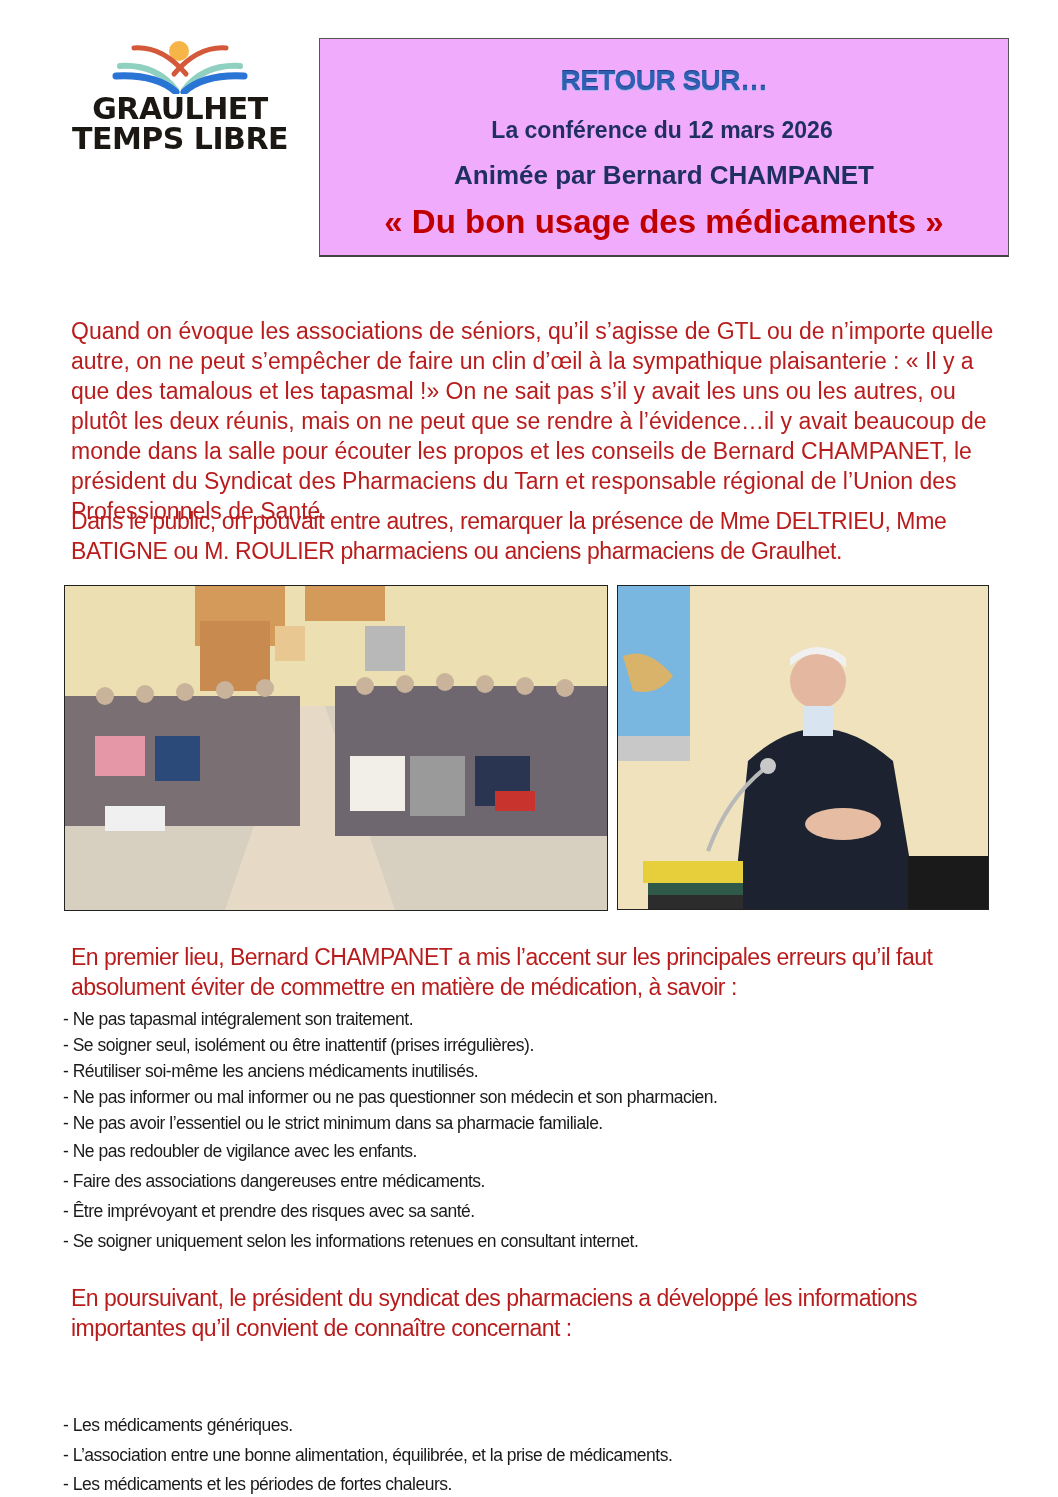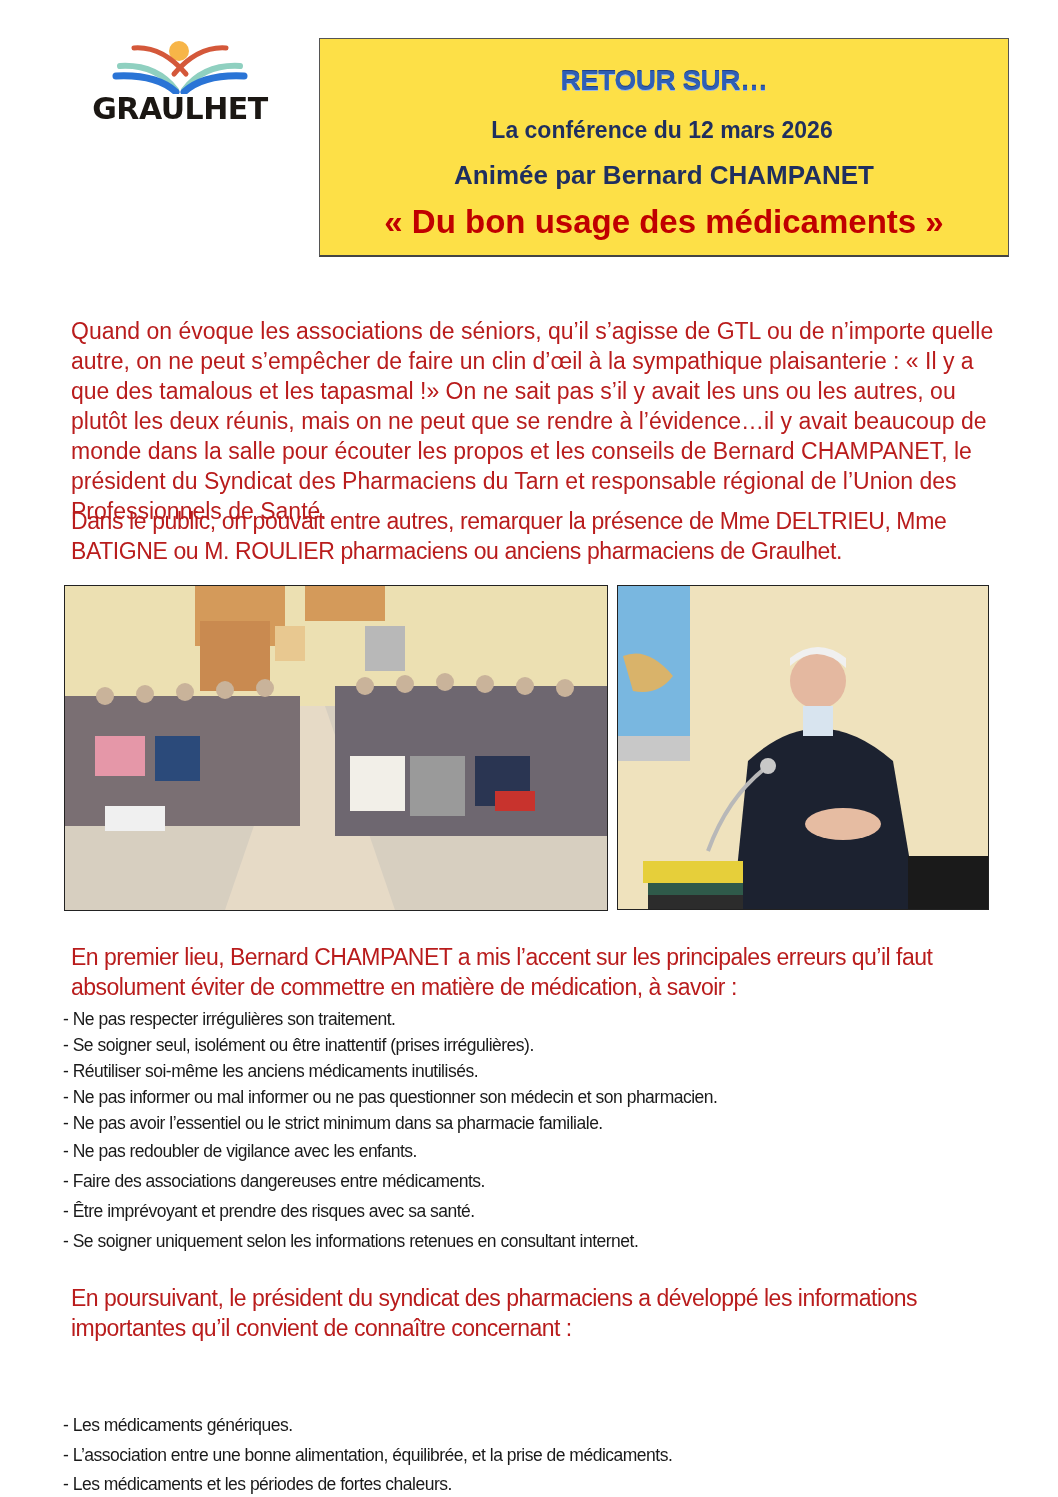--- a/index.html
+++ b/index.html
@@ -9,21 +9,21 @@
     }
     .logo { position: absolute; left: 64px; top: 38px; width: 232px; height: 120px; }
     .logo svg { position: absolute; left: 48px; top: 0; }
     .logo-text {
       position: absolute; left: 0; top: 56px; width: 232px; text-align: center;
       font-family: "DejaVu Sans", sans-serif; font-weight: bold; font-size: 30px;
       line-height: 30px; color: #1b1713; letter-spacing: -0.5px;
     }
     .header-box {
       position: absolute; left: 319px; top: 38px; width: 690px; height: 219px;
-      background: #fde047; border: 1px solid #555; border-bottom: 2px solid #444;
+      background: #f0abfc; border: 1px solid #555; border-bottom: 2px solid #444;
       box-sizing: border-box; text-align: center; padding-left: 34px;
     }
     .retour {
       position: absolute; left: 0; right: 0; top: 26px;
       font-family: "Liberation Sans", sans-serif; font-weight: bold; font-size: 28px;
       color: #2f5fb3; letter-spacing: -0.5px;
       text-shadow: 0 1px 0 #9db8e6, 0 -1px 0 #1f3f88;
     }
     .conf-line {
       position: absolute; left: 0; right: 4px; top: 78px;
@@ -66,20 +66,21 @@
     <circle cx="67" cy="13" r="10" fill="#f7b548"></circle>
     <path d="M12 24 Q40 22 64 50" stroke="#d4583a" stroke-width="5" fill="none" stroke-linecap="round" transform="translate(10,-14)"></path>
     <path d="M124 24 Q96 22 72 50" stroke="#d4583a" stroke-width="5" fill="none" stroke-linecap="round" transform="translate(-10,-14)"></path>
     <path d="M8 28 Q44 26 64 52" stroke="#8fd0c0" stroke-width="6" fill="none" stroke-linecap="round"></path>
     <path d="M128 28 Q92 26 72 52" stroke="#8fd0c0" stroke-width="6" fill="none" stroke-linecap="round"></path>
     <path d="M4 38 Q44 36 64 54" stroke="#2a74d6" stroke-width="7" fill="none" stroke-linecap="round"></path>
     <path d="M132 38 Q92 36 72 54" stroke="#2a74d6" stroke-width="7" fill="none" stroke-linecap="round"></path>
   </svg>
   <div class="logo-text">
     <div>GRAULHET</div>
+    <div>TEMPS LIBRE</div>
   </div>
 </div>
 
 <div class="header-box">
   <div class="retour">RETOUR SUR…</div>
   <div class="conf-line">La conférence du 12 mars 2026</div>
   <div class="anim-line">Animée par Bernard CHAMPANET</div>
   <div class="title-line">« Du bon usage des médicaments »</div>
 </div>
 
@@ -138,21 +139,21 @@
     <rect x="25" y="275" width="100" height="22" fill="#e6cf3a"></rect>
     <rect x="30" y="297" width="95" height="12" fill="#2f5a4a"></rect>
     <rect x="30" y="309" width="95" height="14" fill="#2c2c2c"></rect>
     <rect x="290" y="270" width="80" height="53" fill="#1a1a1a"></rect>
   </svg>
 </div>
 
 <p class="para p3 narrow">En premier lieu, Bernard CHAMPANET a mis l’accent sur les principales erreurs qu’il faut absolument éviter de commettre en matière de médication, à savoir :</p>
 
 <ul class="list1 narrow">
-  <li>- Ne pas respecter irrégulières son traitement.</li>
+  <li>- Ne pas tapasmal intégralement son traitement.</li>
   <li>- Se soigner seul, isolément ou être inattentif (prises irrégulières).</li>
   <li>- Réutiliser soi-même les anciens médicaments inutilisés.</li>
   <li>- Ne pas informer ou mal informer ou ne pas questionner son médecin et son pharmacien.</li>
   <li>- Ne pas avoir l’essentiel ou le strict minimum dans sa pharmacie familiale.</li>
   <li class="gap">- Ne pas redoubler de vigilance avec les enfants.</li>
   <li class="gap">- Faire des associations dangereuses entre médicaments.</li>
   <li class="gap">- Être imprévoyant et prendre des risques avec sa santé.</li>
   <li class="gap">- Se soigner uniquement selon les informations retenues en consultant internet.</li>
 </ul>
 

